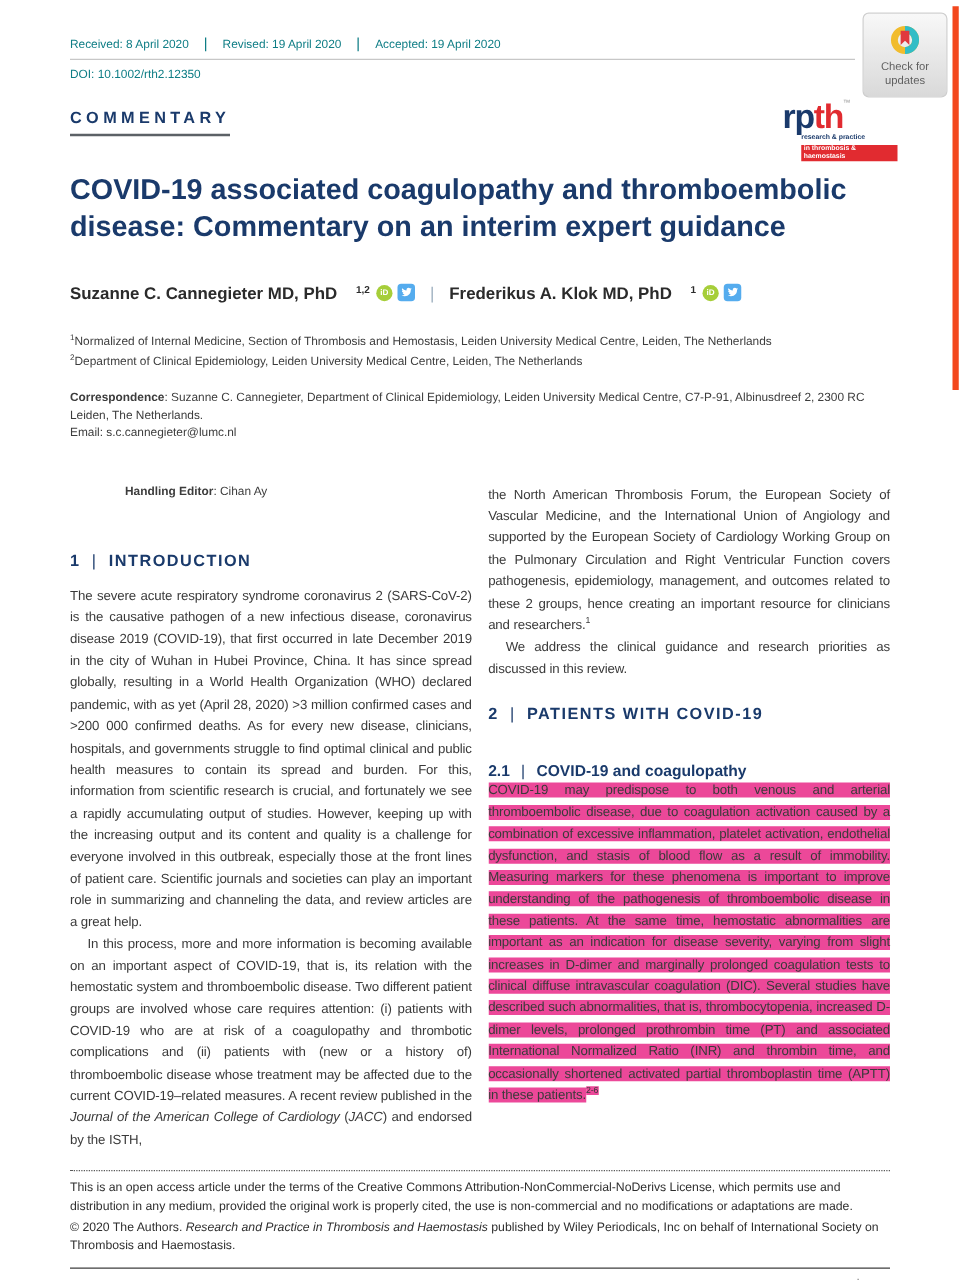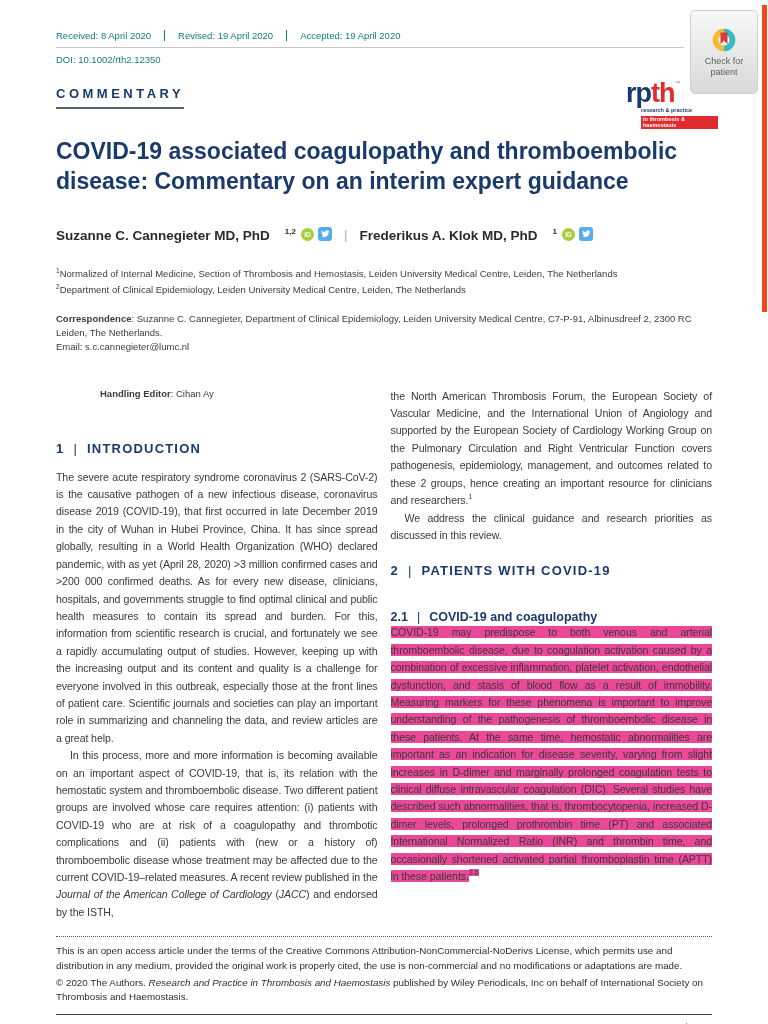--- a/index.html
+++ b/index.html
@@ -15,21 +15,21 @@
   .rec-row { display:flex; align-items:center; width:628px; font-size:9.5px; color:#0e7d85;
              border-bottom:1px solid #c7c7c7; padding-bottom:6px; }
   .rec-item { padding:0 13px; }
   .rec-item:first-child { padding-left:0; }
   .rec-item + .rec-item { border-left:1px solid #0e7d85; }
   .doi-line { margin-top:6px; font-size:9.5px; color:#0e7d85; }
 
   .commentary { display:inline-block; margin-top:21px; font-size:13px; font-weight:bold;
                 letter-spacing:3.5px; color:#1a3a6b; border-bottom:2.5px solid #5c6166; padding-bottom:6px; }
 
-  .check-badge { position:absolute; top:10px; right:10px; width:68px; height:84px;
+  .check-badge { position:absolute; top:10px; right:10px; width:68px; height:68px;
                  background:linear-gradient(#f8f8f8,#d9d9d9); border:1px solid #cfcfcf; border-radius:5px;
                  display:flex; flex-direction:column; align-items:center; justify-content:center;
                  font-size:9px; color:#5f5f5f; line-height:1.15; cursor:pointer; }
   .check-badge svg { margin-bottom:3px; }
 
   .logo { position:absolute; top:80px; right:50px; width:92px; line-height:1; }
   .logo-word { font-size:27px; font-weight:bold; color:#1a3a6b; letter-spacing:-1px; }
   .logo-th { color:#e12b30; }
   .logo-tm { font-size:6px; color:#9a9a9a; vertical-align:top; }
   .logo-tag1 { font-size:5.5px; font-weight:bold; color:#1a3a6b; margin:1px 0 0 15px; }
@@ -89,21 +89,21 @@
 <div class="page">
   <div class="side-stripe"></div>
 
   <div class="check-badge">
     <svg width="26" height="26" viewBox="0 0 26 26">
       <circle cx="13" cy="13" r="8.5" fill="none" stroke="#f1bc2d" stroke-width="5.5"></circle>
       <path d="M13 4.5 A8.5 8.5 0 0 1 13 21.5" fill="none" stroke="#31bdc6" stroke-width="5.5"></path>
       <path d="M9.5 5.5 h7 v11.5 l-3.5 -3.4 -3.5 3.4 z" fill="#e0393e"></path>
     </svg>
     <span>Check for</span>
-    <span>patient</span>
+    <span>updates</span>
   </div>
 
   <div class="logo">
     <div>
       <span class="logo-word">rp</span><span class="logo-word logo-th">th</span><span class="logo-tm">™</span>
     </div>
     <div class="logo-tag1">research &amp; practice</div>
     <div class="logo-tag2">in thrombosis &amp; haemostasis</div>
   </div>
 

